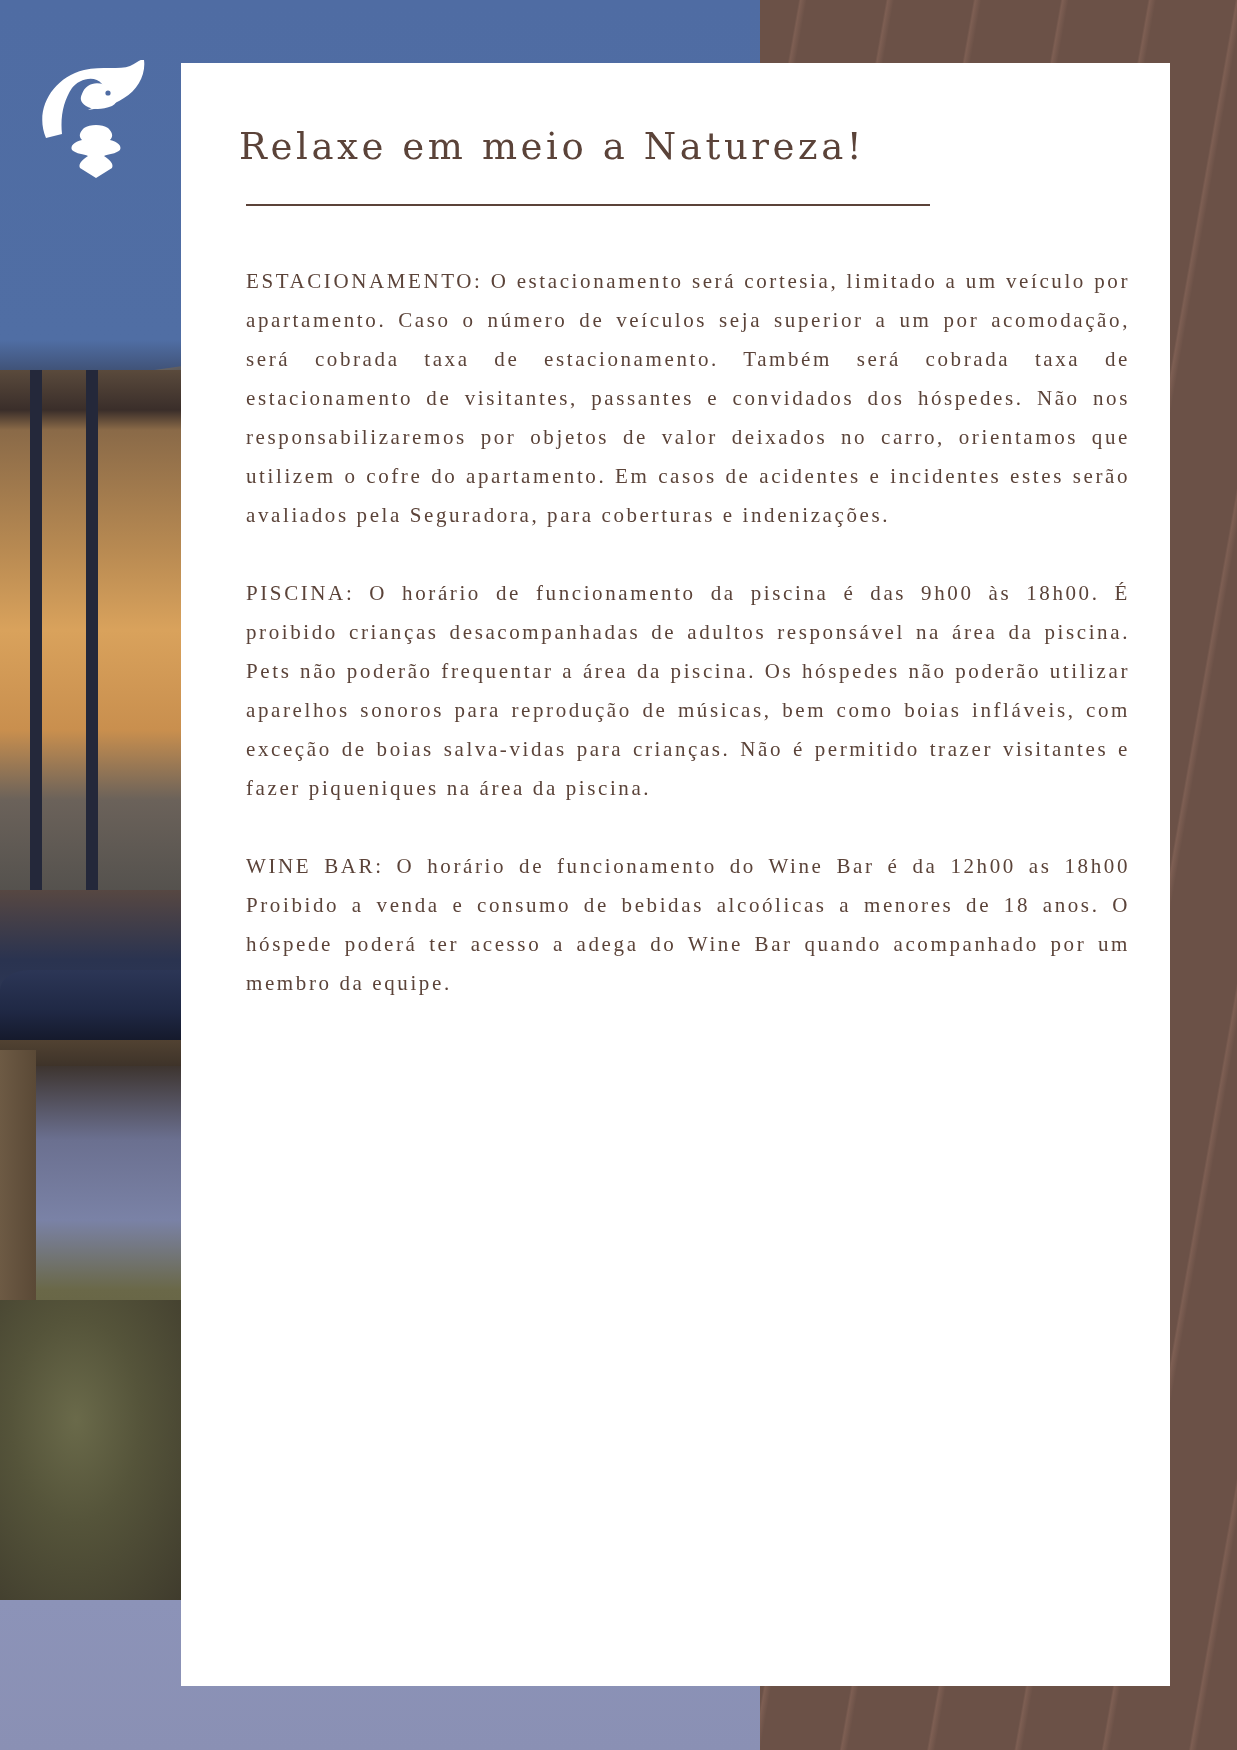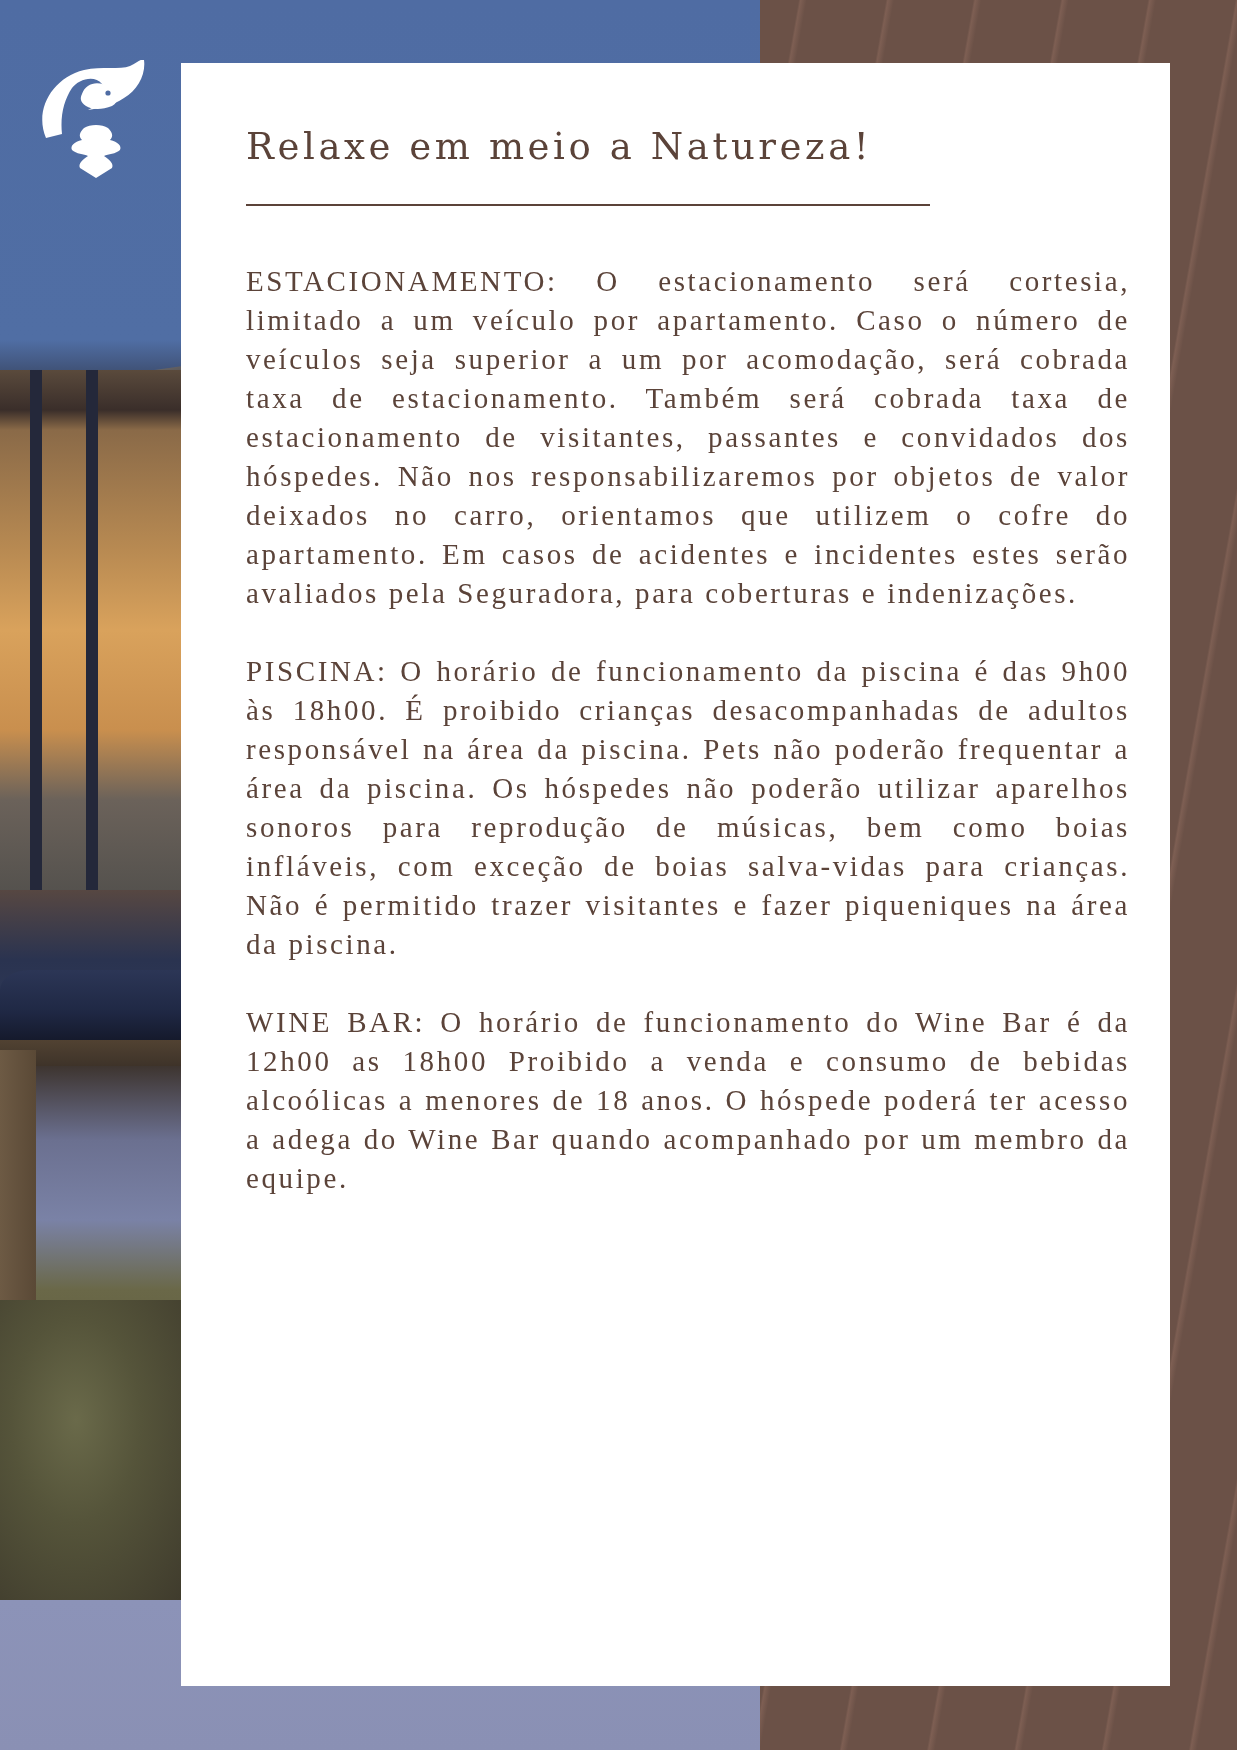--- a/index.html
+++ b/index.html
@@ -59,32 +59,32 @@
     .logo {
       position: absolute; left: 38px; top: 60px; width: 110px; height: 118px;
     }
 
     .card {
       position: absolute; left: 181px; top: 63px; width: 989px; height: 1623px;
       background: #ffffff;
     }
 
     .title {
-      position: absolute; left: 65px; top: 62px;
+      position: absolute; left: 58px; top: 62px;
       font-family: "DejaVu Serif", serif; font-size: 37px; font-weight: normal;
       color: #5b4339; letter-spacing: 3.6px; white-space: nowrap;
     }
     .title-rule {
       position: absolute; left: 65px; top: 141px; width: 684px; height: 2px;
       background: #5b4339;
     }
 
     .body {
       position: absolute; left: 65px; top: 199px; width: 884px;
-      font-family: "Liberation Serif", serif; font-size: 29px;
+      font-family: "Liberation Serif", serif; font-size: 21px;
       color: #5b4339; line-height: 39px; letter-spacing: 2.6px;
       text-align: justify;
     }
     .body p { margin-bottom: 39px; }
     .body p:last-child { margin-bottom: 12px; }
   </style>
 </head>
 <body>
 
 <div class="bg-left">

